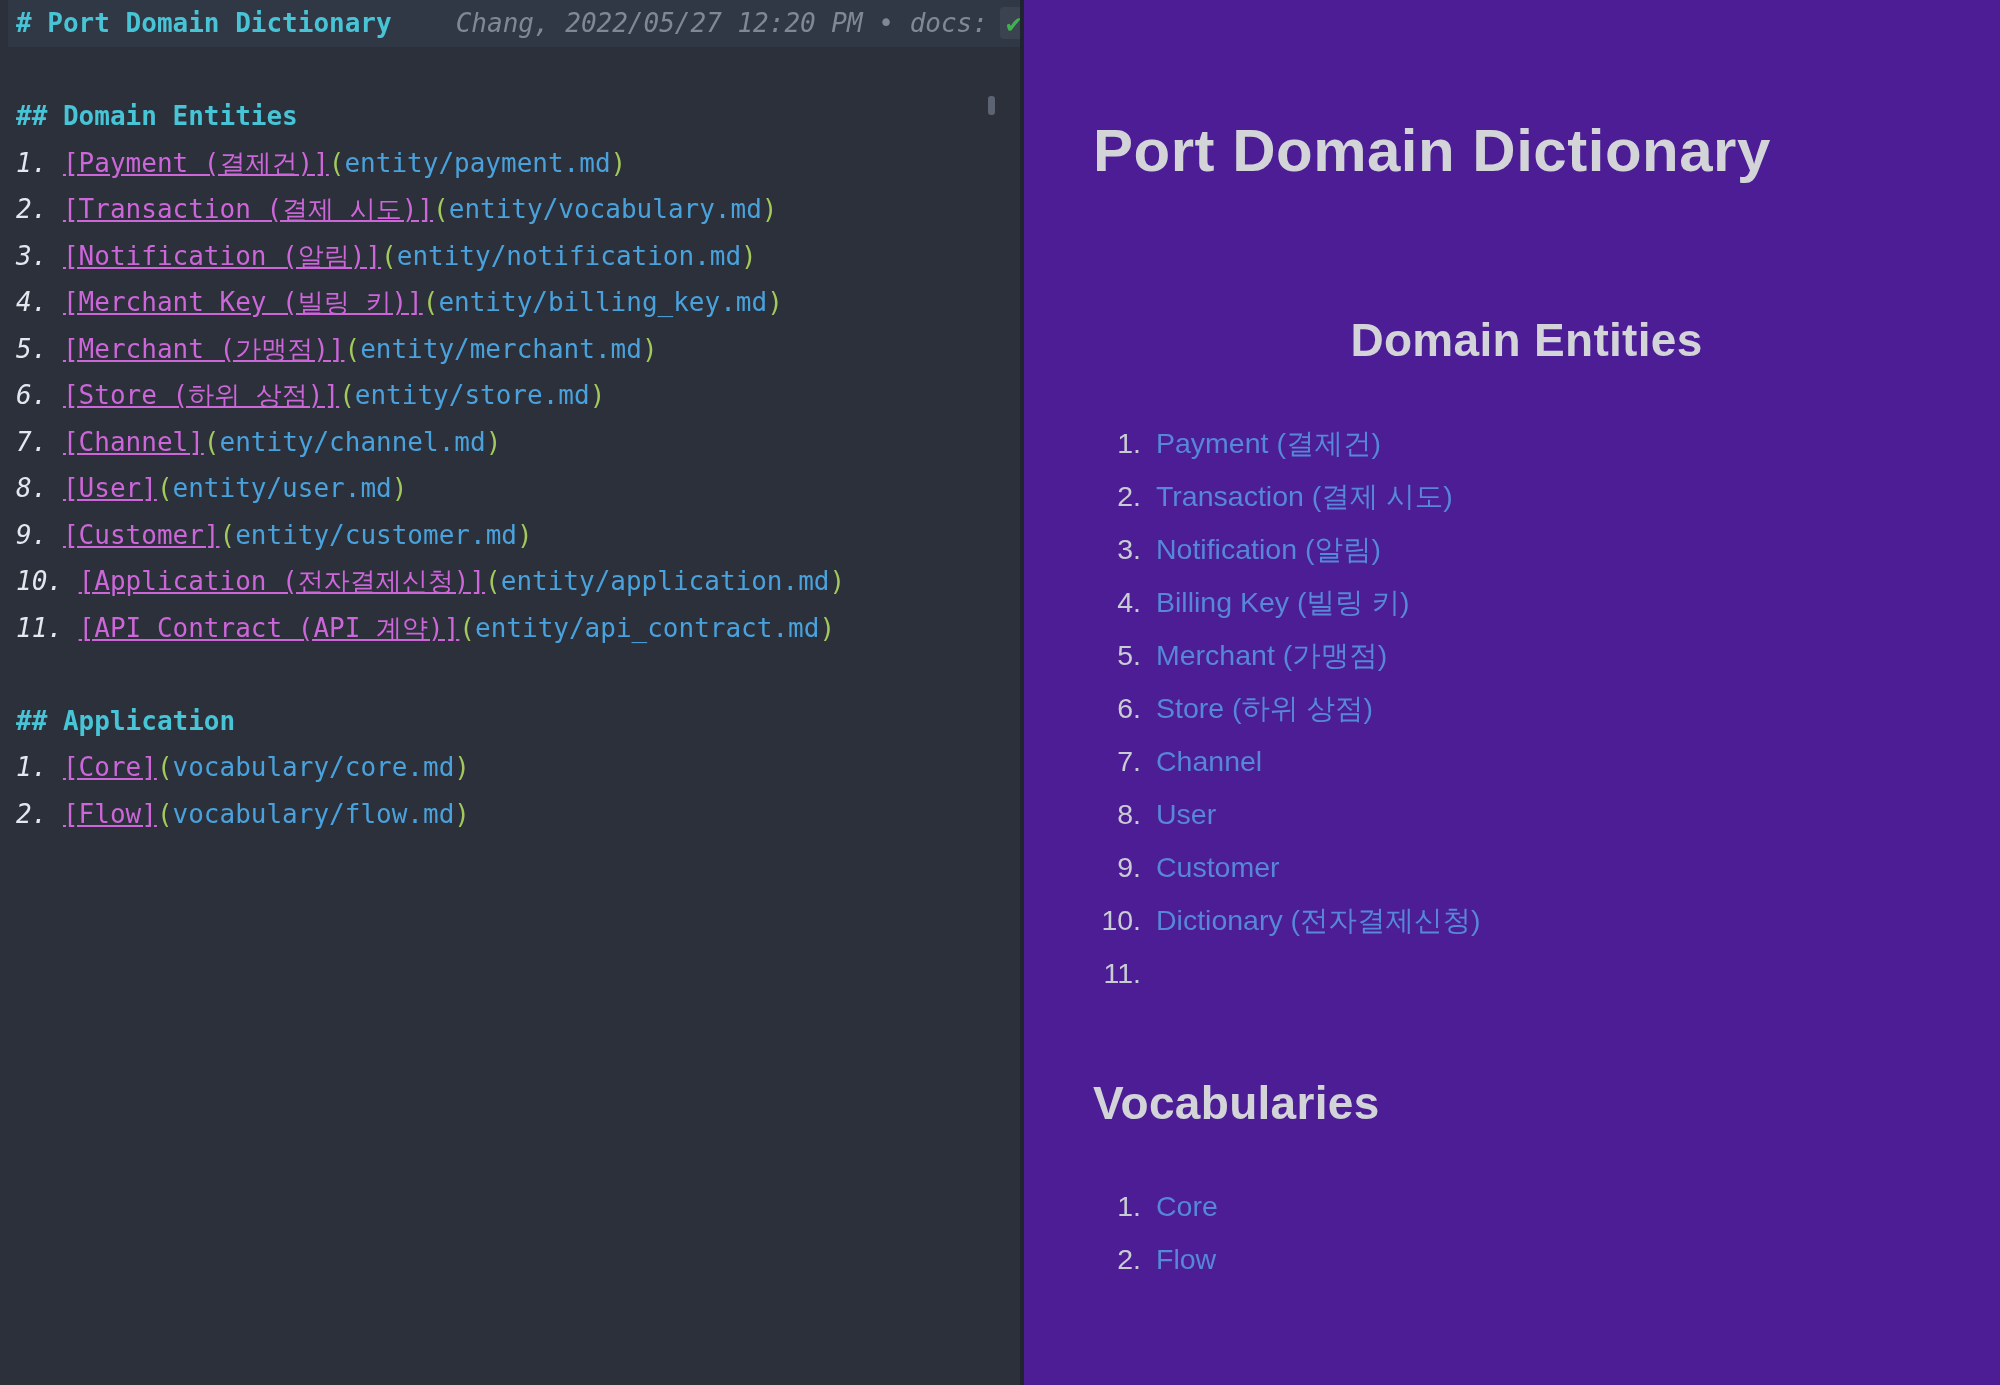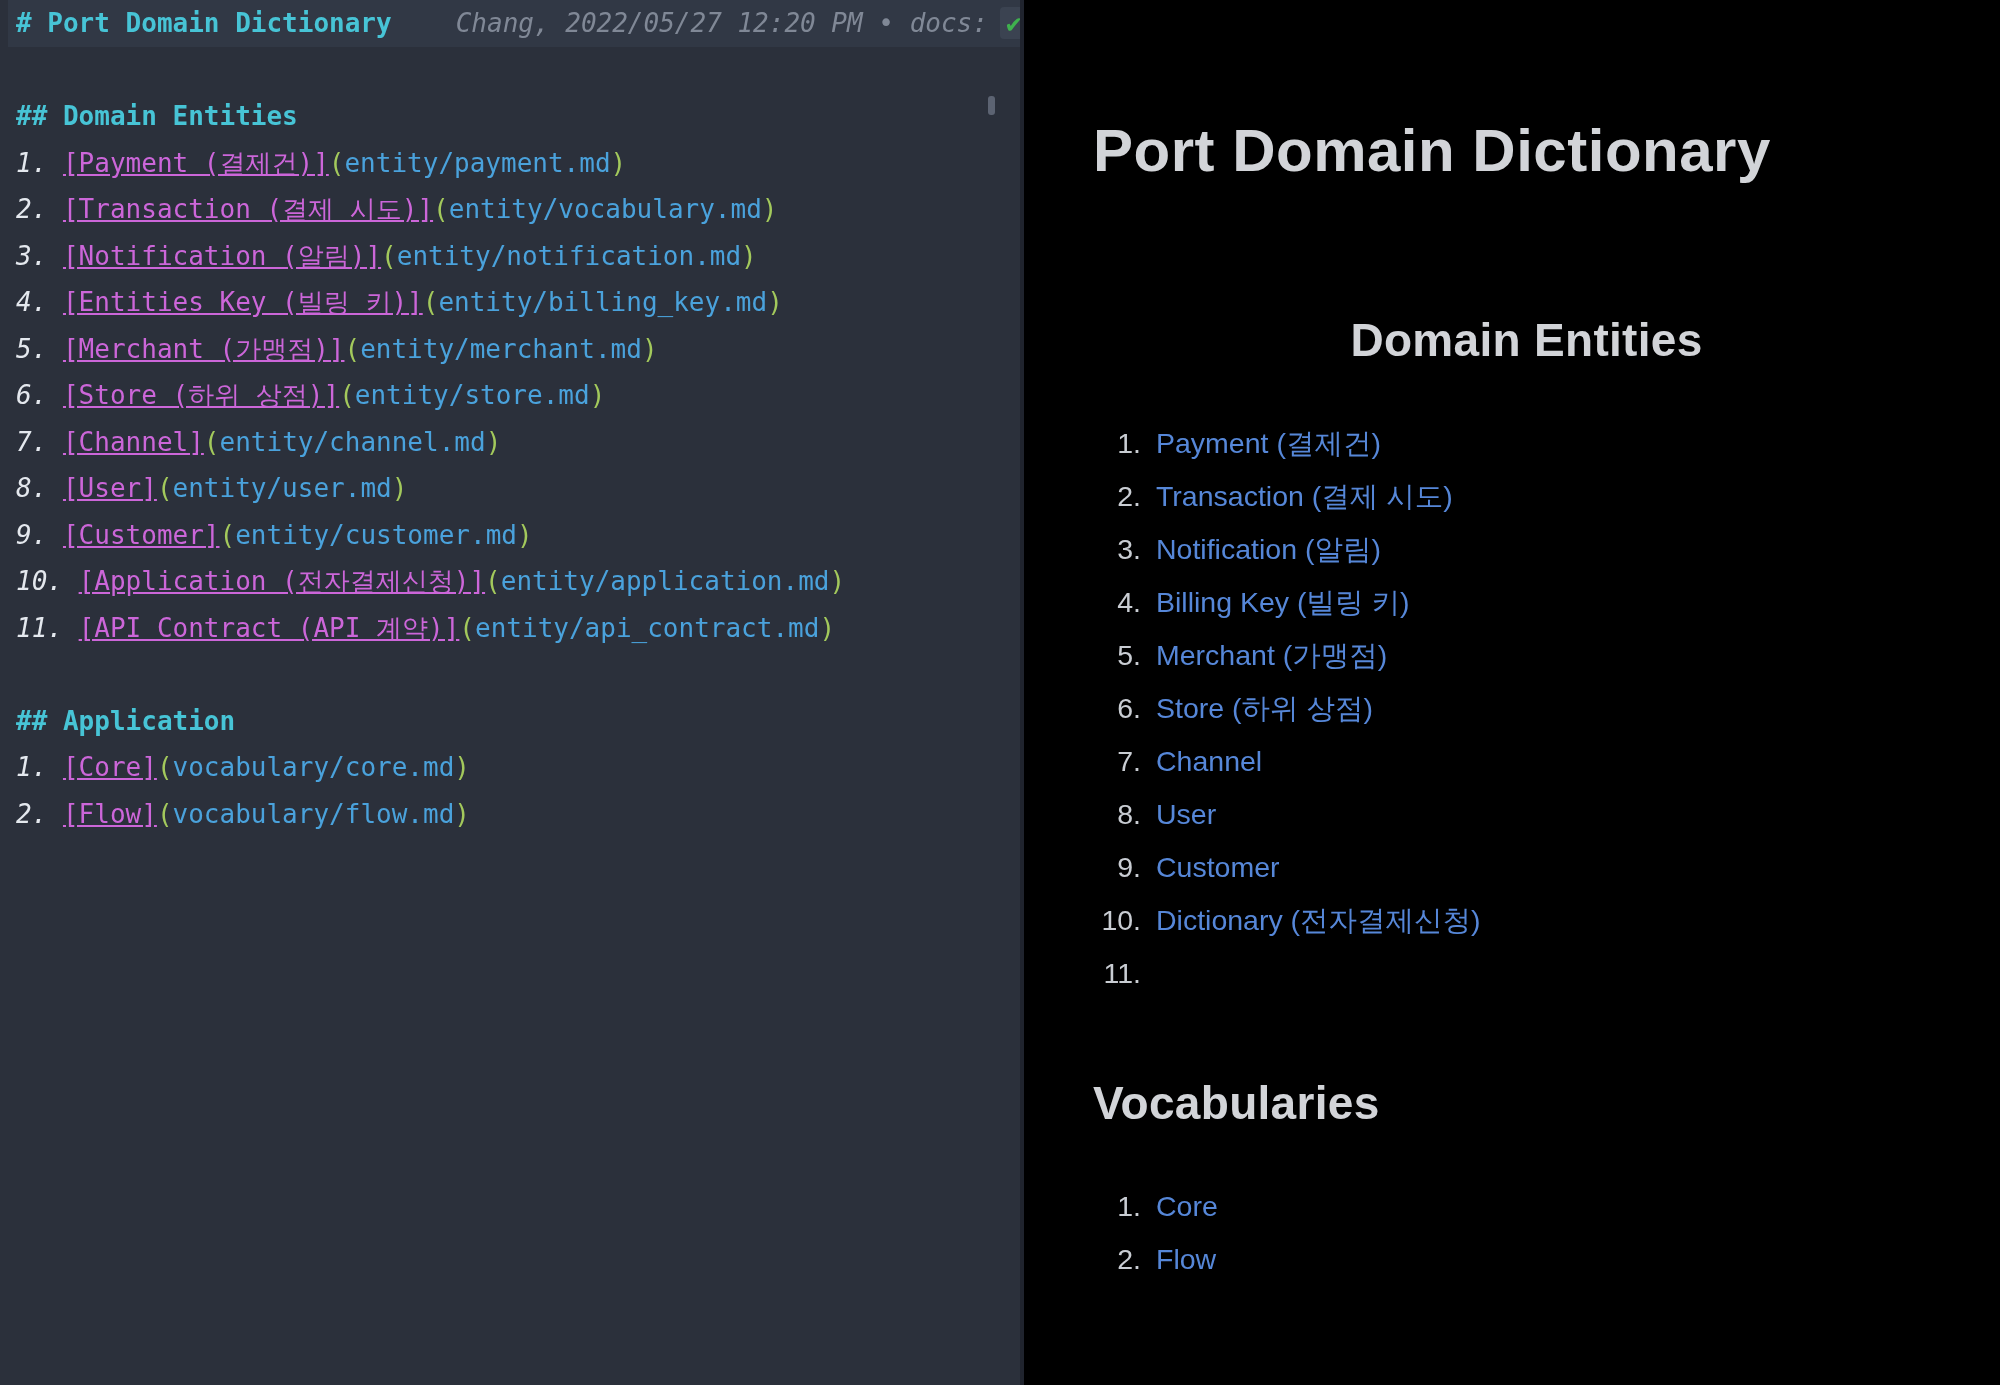--- a/index.html
+++ b/index.html
@@ -32,21 +32,21 @@
     position:absolute; left:980px; top:96px; width:7px; height:19px;
     border-radius:3px; background:#5c6372;
   }
 
   
   .divider { position:absolute; left:1020px; top:0; width:4px; height:1385px; background:#20242e; }
 
   
   .preview-pane {
     position:absolute; left:1024px; top:0; right:0; bottom:0;
-    background:#000000; overflow:hidden; color:#d2d4d8;
+    background:#4c1d95; overflow:hidden; color:#d2d4d8;
   }
   .preview-content { padding:0 40px 0 69px; }
   h1.pv { font-size:60px; font-weight:bold; margin:116px 0 0 0; color:#d2d4d8; letter-spacing:0.5px; }
   h2.pv { font-size:46px; font-weight:bold; margin:0; color:#d2d4d8; letter-spacing:0.3px; }
   h2.pv.s0 { margin-top:128px;text-align:center; }
   h2.pv.s1 { margin-top:76px; }
   ol.pv { list-style:none; margin:50px 0 0 0; padding:0; font-size:28.5px; }
   ol.pv li { display:flex; line-height:53px; }
   .pnum { flex:none; width:48px; text-align:right; margin-right:15px; color:#c9cdd3; }
   a.pv-link { color:#5687d8; text-decoration:none; cursor:pointer; }
@@ -55,21 +55,21 @@
 <body>
 
 <div class="editor-pane">
   <div id="editor-lines">
       <div class="line current"><span class="md-h"># Port Domain Dictionary</span><span class="blame"><span>Chang, 2022/05/27 12:20 PM • docs:</span><span class="check">✔</span></span></div>
       <div class="line"></div>
       <div class="line"><span class="md-h">## Domain Entities</span></div>
       <div class="line"><span class="num">1.</span> <span class="mdlink">[Payment (결제건)]</span><span class="paren">(</span><span class="path">entity/payment.md</span><span class="paren">)</span></div>
       <div class="line"><span class="num">2.</span> <span class="mdlink">[Transaction (결제 시도)]</span><span class="paren">(</span><span class="path">entity/vocabulary.md</span><span class="paren">)</span></div>
       <div class="line"><span class="num">3.</span> <span class="mdlink">[Notification (알림)]</span><span class="paren">(</span><span class="path">entity/notification.md</span><span class="paren">)</span></div>
-      <div class="line"><span class="num">4.</span> <span class="mdlink">[Entities Key (빌링 키)]</span><span class="paren">(</span><span class="path">entity/billing_key.md</span><span class="paren">)</span></div>
+      <div class="line"><span class="num">4.</span> <span class="mdlink">[Merchant Key (빌링 키)]</span><span class="paren">(</span><span class="path">entity/billing_key.md</span><span class="paren">)</span></div>
       <div class="line"><span class="num">5.</span> <span class="mdlink">[Merchant (가맹점)]</span><span class="paren">(</span><span class="path">entity/merchant.md</span><span class="paren">)</span></div>
       <div class="line"><span class="num">6.</span> <span class="mdlink">[Store (하위 상점)]</span><span class="paren">(</span><span class="path">entity/store.md</span><span class="paren">)</span></div>
       <div class="line"><span class="num">7.</span> <span class="mdlink">[Channel]</span><span class="paren">(</span><span class="path">entity/channel.md</span><span class="paren">)</span></div>
       <div class="line"><span class="num">8.</span> <span class="mdlink">[User]</span><span class="paren">(</span><span class="path">entity/user.md</span><span class="paren">)</span></div>
       <div class="line"><span class="num">9.</span> <span class="mdlink">[Customer]</span><span class="paren">(</span><span class="path">entity/customer.md</span><span class="paren">)</span></div>
       <div class="line"><span class="num">10.</span> <span class="mdlink">[Application (전자결제신청)]</span><span class="paren">(</span><span class="path">entity/application.md</span><span class="paren">)</span></div>
       <div class="line"><span class="num">11.</span> <span class="mdlink">[API Contract (API 계약)]</span><span class="paren">(</span><span class="path">entity/api_contract.md</span><span class="paren">)</span></div>
       <div class="line"></div>
       <div class="line"><span class="md-h">## Application</span></div>
       <div class="line"><span class="num">1.</span> <span class="mdlink">[Core]</span><span class="paren">(</span><span class="path">vocabulary/core.md</span><span class="paren">)</span></div>

